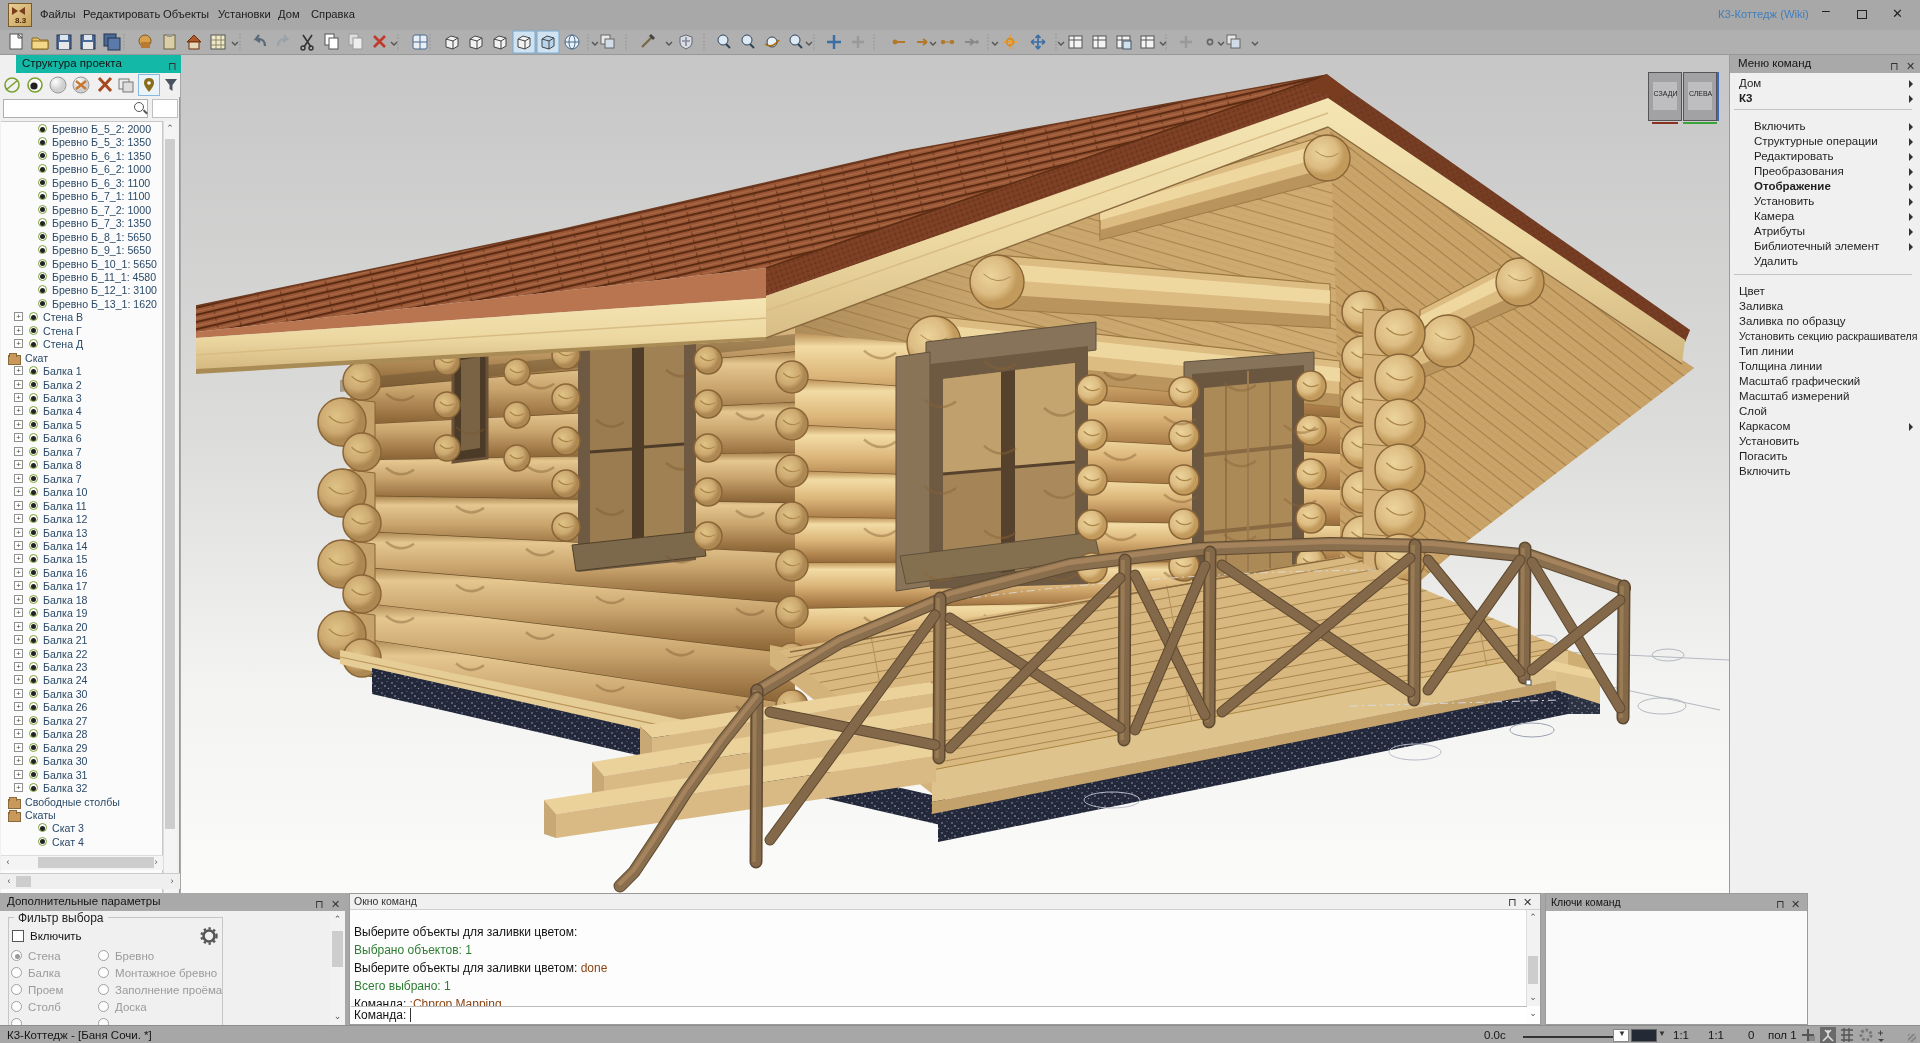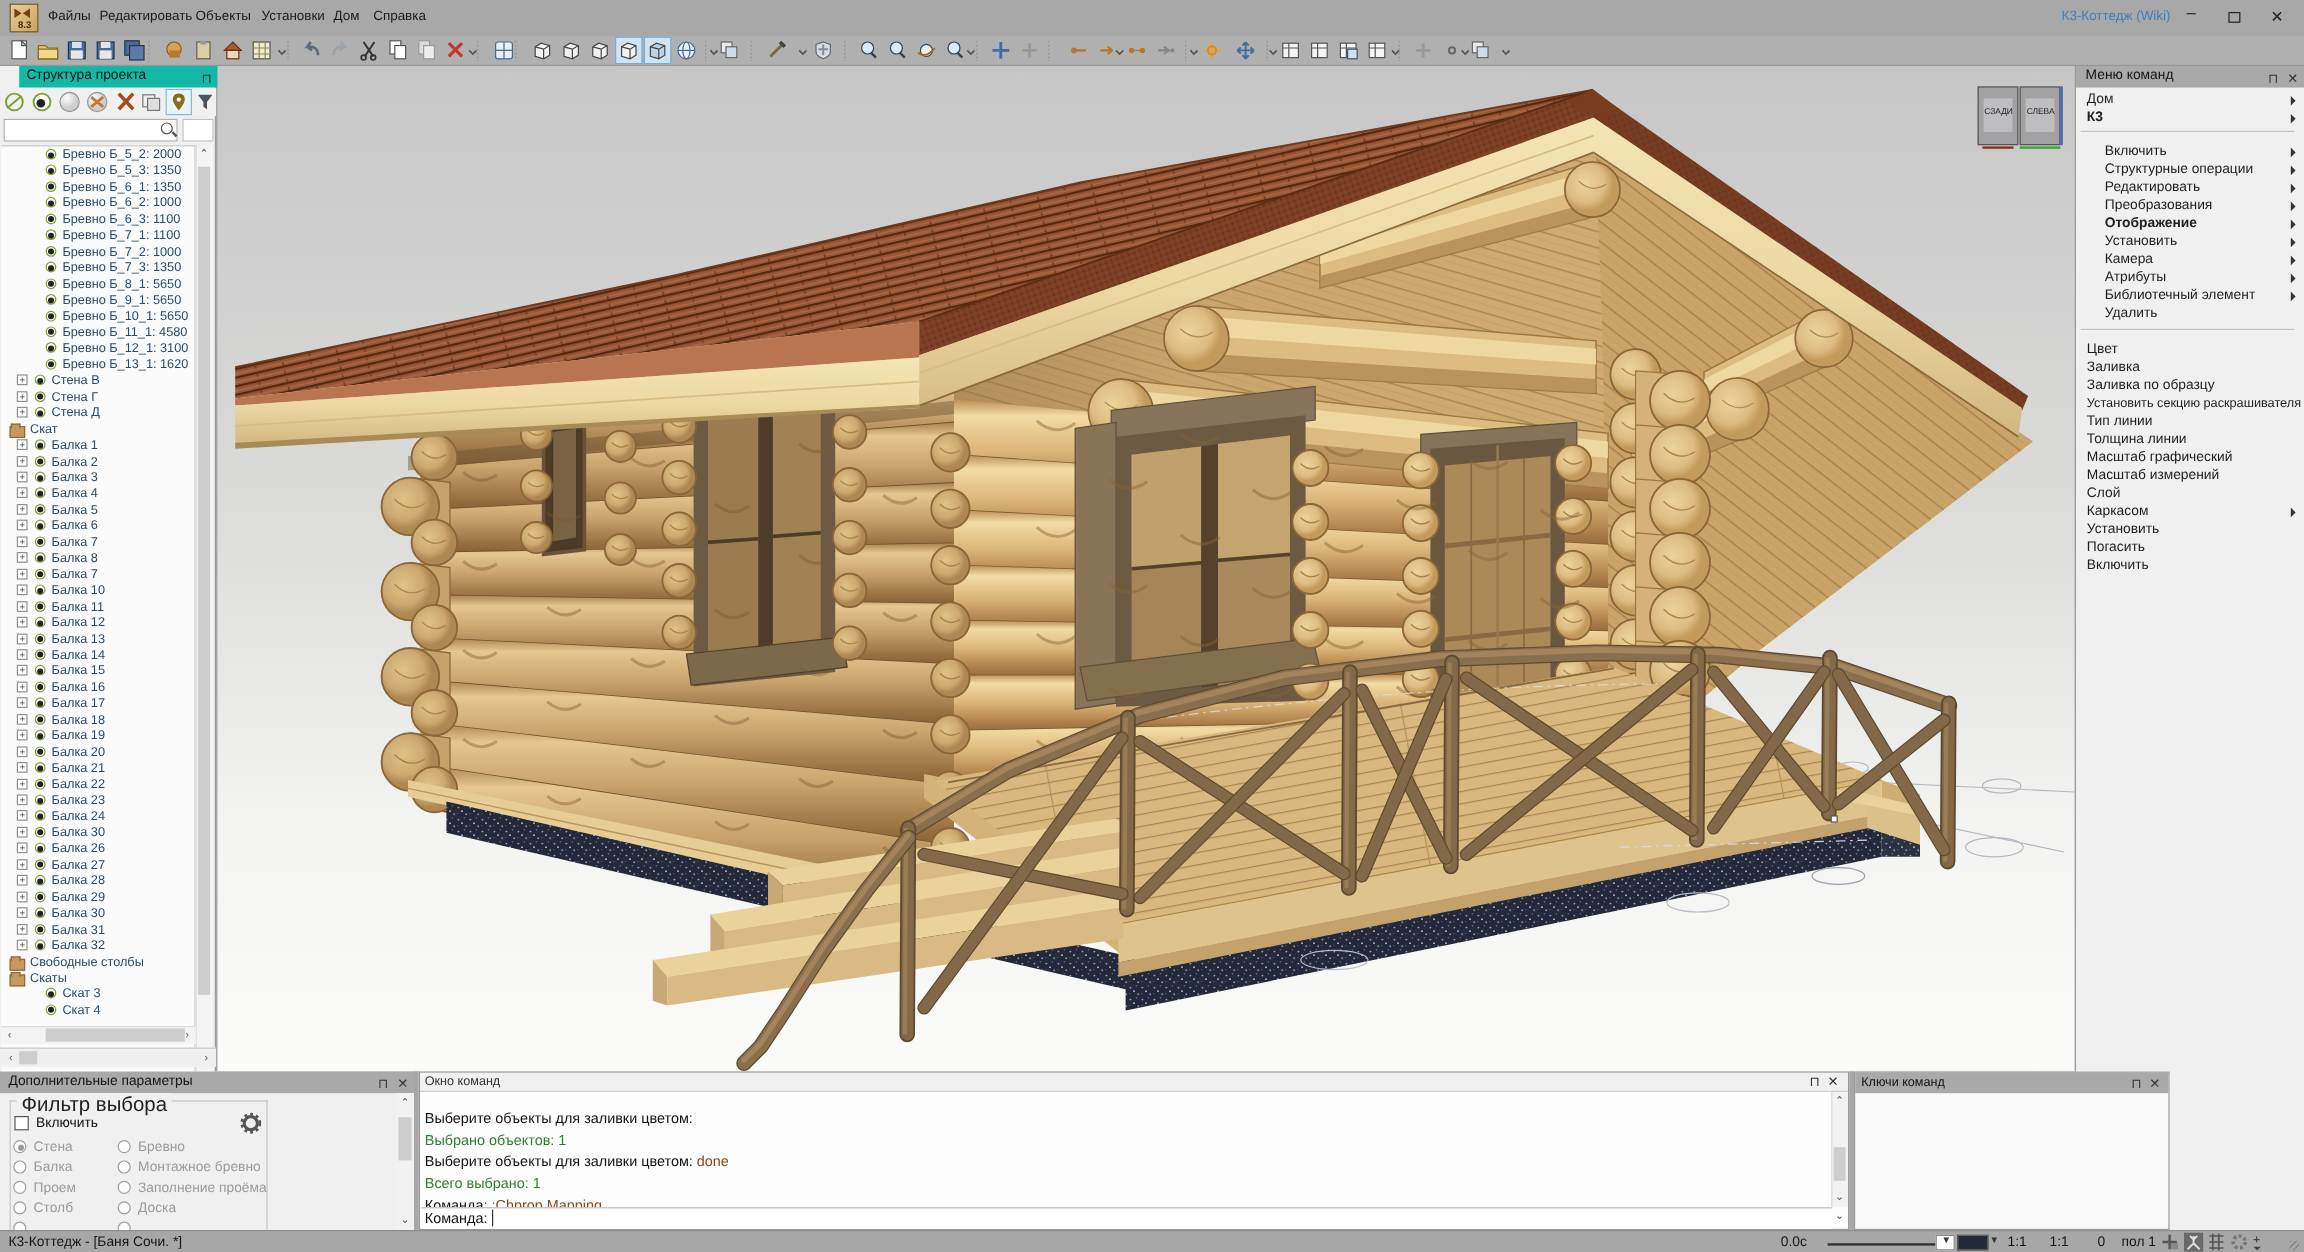--- a/index.html
+++ b/index.html
@@ -550,21 +550,21 @@
     </div>
 <div class="rmi" style="top:410px;">
       <span style="position:absolute;left:9px">Включить</span>
     </div>
 <div class="sep" style="top:54px"></div>
 <div class="sep" style="top:219px"></div>
 </div>
 <div id="blpanel">
 <div class="tbar">Дополнительные параметры<span class="pinx" style="left:315px">⊓</span><span class="pinx" style="left:331px">✕</span></div>
 <div class="abs" style="left:8px;top:24px;width:215px;height:110px;border:1px solid #c6c6c6;border-bottom:none"></div>
-<div class="abs" style="left:14px;top:18px;background:#f0f0f0;padding:0 4px;font-size:17px;color:#222">Фильтр выбора</div>
+<div class="abs" style="left:14px;top:18px;background:#f0f0f0;padding:0 4px;font-size:12px;color:#222">Фильтр выбора</div>
 <div class="abs" style="left:12px;top:37px;width:12px;height:12px;background:#fff;border:1px solid #555"></div>
 <div class="abs" style="left:30px;top:37px;font-size:11.5px;color:#111">Включить</div>
 <svg class="abs" style="left:200px;top:34px" width="18" height="18">
       <circle cx="9" cy="9" r="5.5" fill="none" stroke="#555" stroke-width="2.6"></circle>
       <circle cx="9" cy="9" r="7.6" fill="none" stroke="#555" stroke-width="2.2" stroke-dasharray="2.4,2.6"></circle>
     </svg>
 <div class="radio" style="left:11px;top:57px">
       <div class="abs" style="left:3px;top:3px;width:5px;height:5px;border-radius:50%;background:#9a9a9a"></div>
     </div>
     <div class="rlab" style="left:28px;top:57px">Стена</div>

